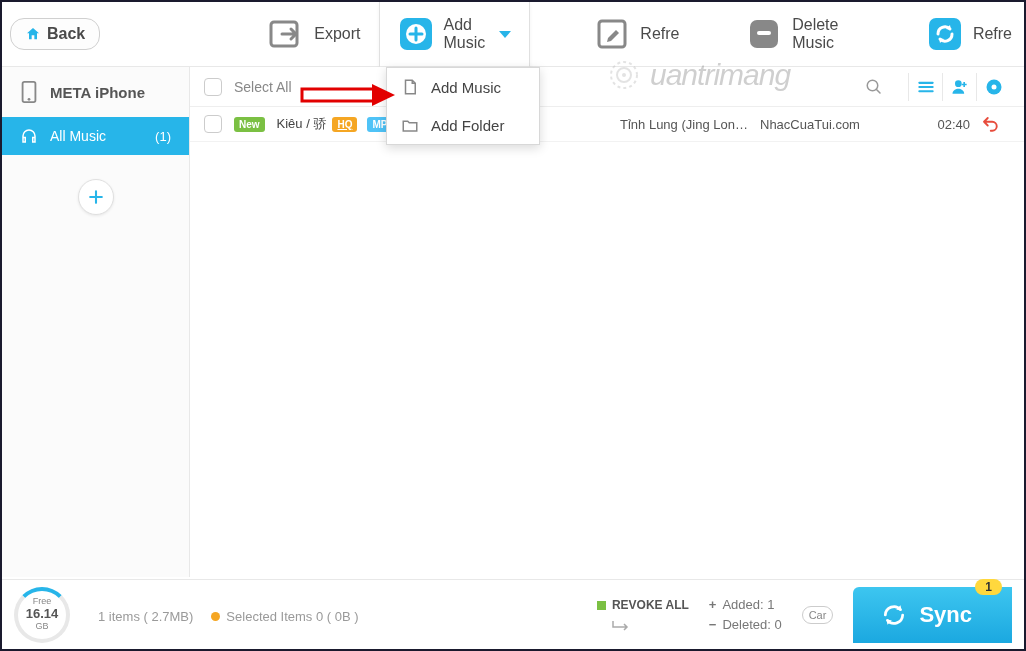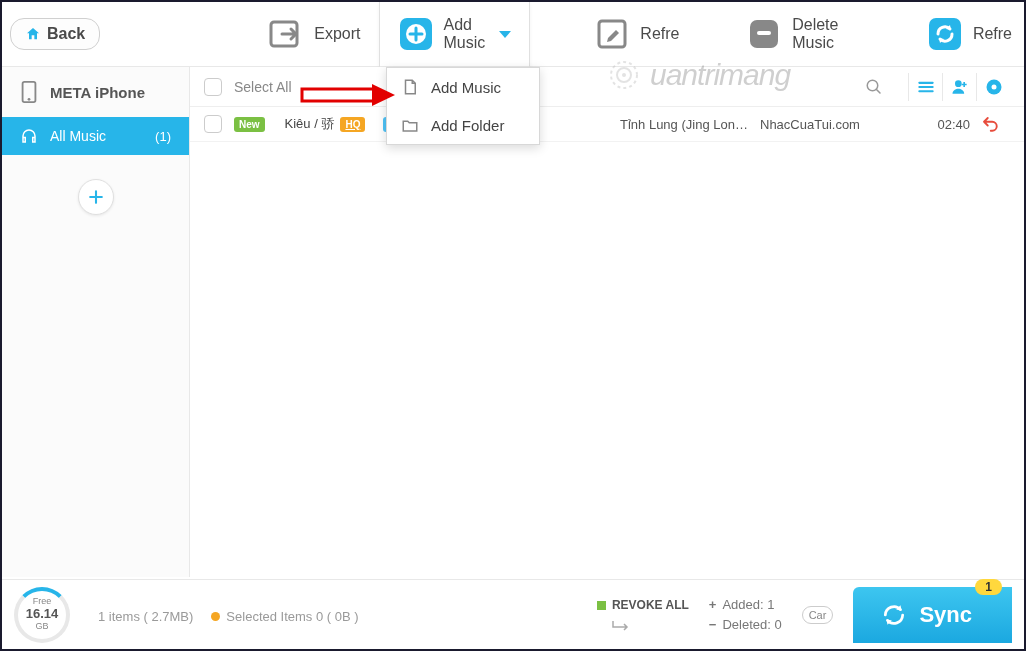--- a/index.html
+++ b/index.html
@@ -30,21 +30,21 @@
 .checkbox { width: 18px; height: 18px; border: 1px solid #ccc; border-radius: 4px; margin-right: 12px; }
 .select-label { font-size: 14px; color: #888; }
 .search-area { margin-left: auto; display: flex; align-items: center; gap: 0; }
 .search-icon { width: 40px; height: 28px; display: flex; align-items: center; justify-content: center; }
 .search-icon svg { width: 18px; height: 18px; }
 .action-icons { display: flex; gap: 0; margin-left: 14px; }
 .action-icon { width: 34px; height: 28px; display: flex; align-items: center; justify-content: center; border-left: 1px solid #e8e8e8; cursor: pointer; }
 .action-icon svg { width: 20px; height: 20px; }
 
 .track-row { display: flex; align-items: center; padding: 8px 14px; font-size: 13px; color: #555; border-bottom: 1px solid #f2f2f2; }
-.badge { font-size: 10px; font-weight: 700; padding: 2px 5px; border-radius: 3px; color: #fff; margin-right: 16px; }
+.badge { font-size: 10px; font-weight: 700; padding: 2px 5px; border-radius: 3px; color: #fff; margin-right: 8px; }
 .badge-new { background: #7bc043; }
 .track-name { margin-left: 4px; color: #444; }
 .badge-hq { background: #f5a623; margin-left: 6px; text-decoration: underline; }
 .badge-mp3 { background: #4fc3f7; margin-left: 2px; }
 .track-artist { margin-left: auto; width: 130px; white-space: nowrap; overflow: hidden; text-overflow: ellipsis; }
 .track-album { width: 120px; margin-left: 10px; white-space: nowrap; overflow: hidden; }
 .track-time { width: 60px; text-align: right; margin-left: 30px; }
 .track-undo { width: 40px; display: flex; align-items: center; justify-content: center; cursor: pointer; }
 .track-undo svg { width: 18px; height: 18px; }
 

